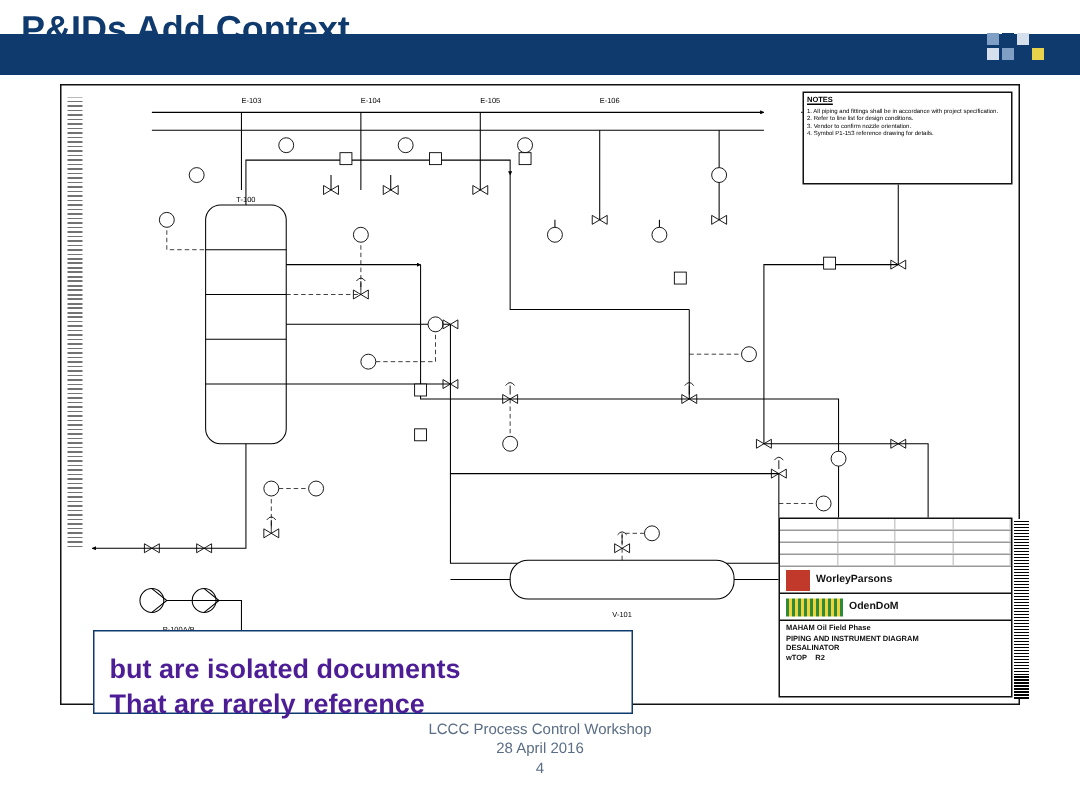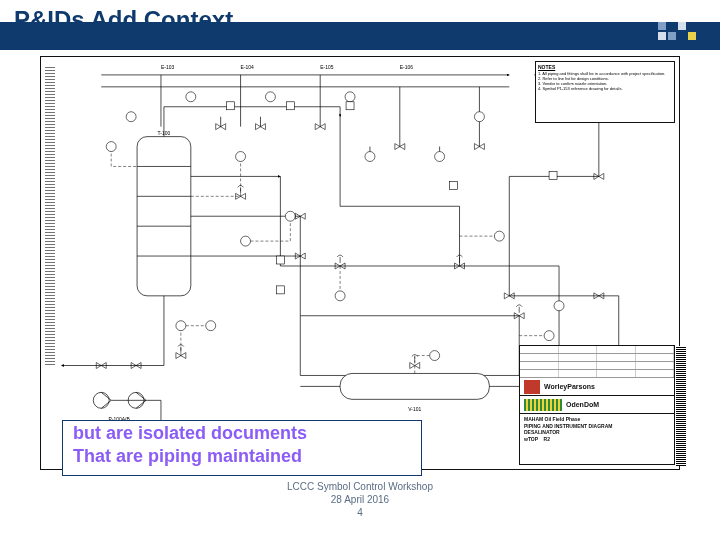--- a/index.html
+++ b/index.html
@@ -47,24 +47,24 @@
     background: #fff;
   }
   .diagram svg { position:absolute; inset:0; width:100%; height:100%; }
 
   .callout {
     position: absolute;
     left: 62px; top: 370px;
     width: 360px; height: 56px;
     background: #fff;
     border: 1px solid #0f3a6e;
-    padding: 1px 10px;
+    padding: 14px 10px;
     font-weight: bold;
     font-size: 18px;
-    color: #8b5cf6;
+    color: #4c1d95;
     line-height: 1.3;
   }
 
   .title-block {
     position: absolute;
     right: 4px; bottom: 4px;
     width: 156px; height: 120px;
     border: 1px solid #111;
     background: #fff;
     font-size: 4px;
@@ -350,22 +350,22 @@
           &nbsp;&nbsp;
           <span>R2</span>
         </div>
       </div>
       <div class="barcode"></div>
     </div>
   </div>
 
   <div class="callout">
     <div>but are isolated documents</div>
-    <div>That are piping maintained</div>
+    <div>That are rarely reference</div>
   </div>
 
   <div class="footer">
-    <div>LCCC Symbol Control Workshop</div>
+    <div>LCCC Process Control Workshop</div>
     <div>28 April 2016</div>
     <span class="pnum">4</span>
   </div>
 
 </div>
 
 </body></html>

